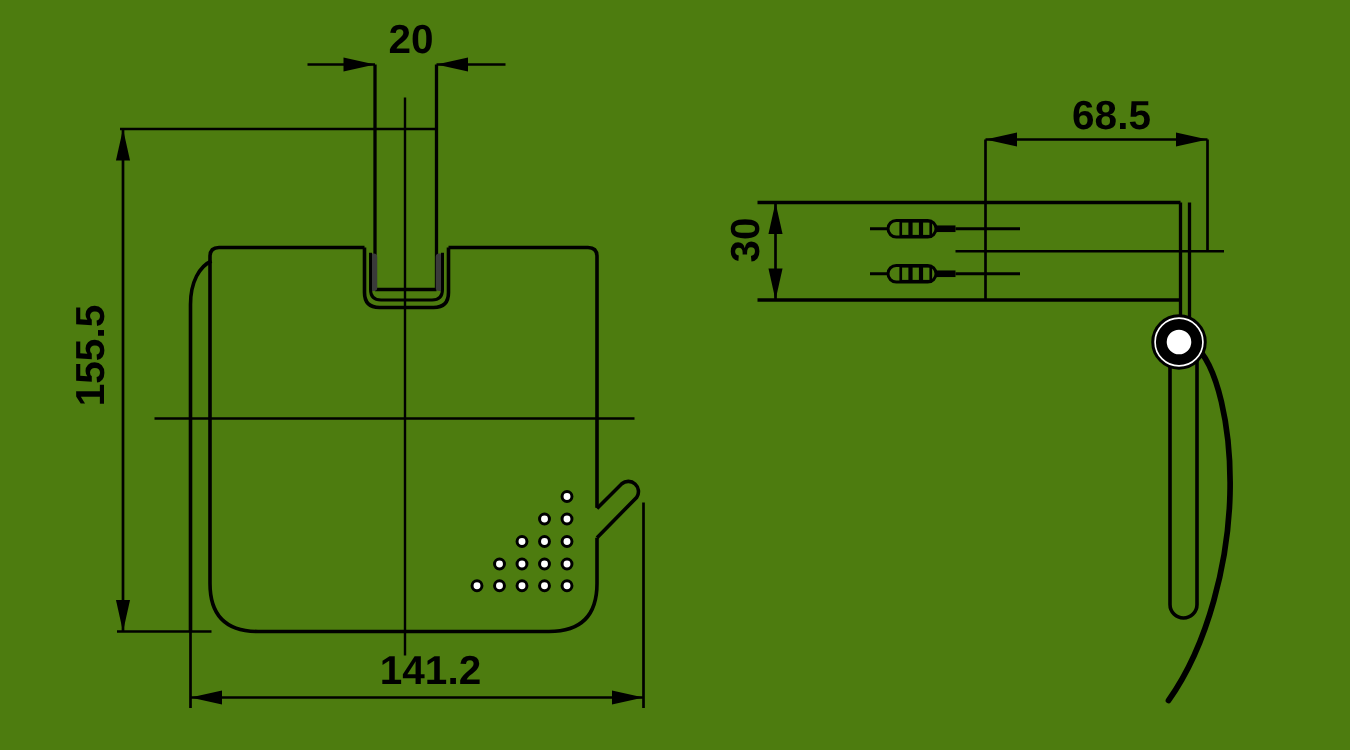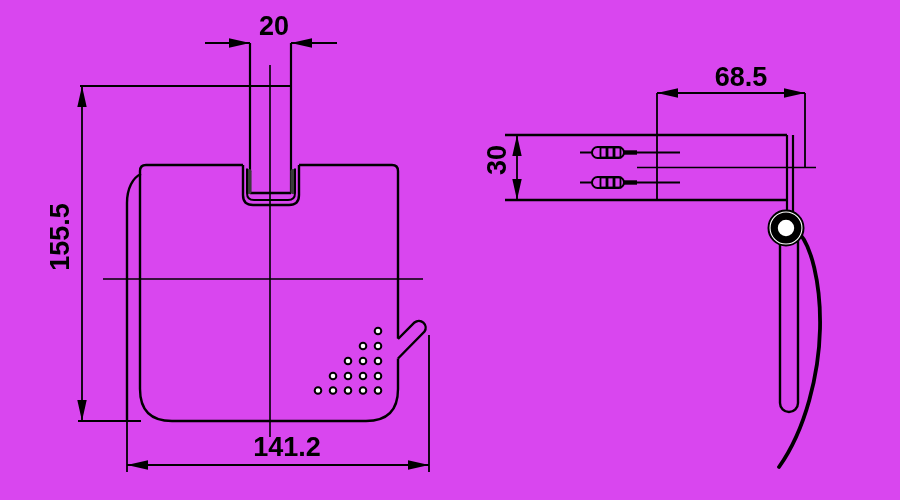--- a/index.html
+++ b/index.html
@@ -1,19 +1,19 @@
 <!DOCTYPE html>
 <html><head>
 <meta charset="utf-8">
 <style>
   html,body{margin:0;padding:0;background:#fff;}
   #canvas{
     position:relative;
     width:900px;height:500px;
-    background:#d946ef;
+    background:#4d7c0f;
     font-family:"Liberation Sans", sans-serif;
     overflow:hidden;
   }
   svg{position:absolute;left:0;top:0;}
   .dimtext{
     font-family:"Liberation Sans", sans-serif;
     font-weight:bold;
     font-size:27px;
     fill:#000;
   }

